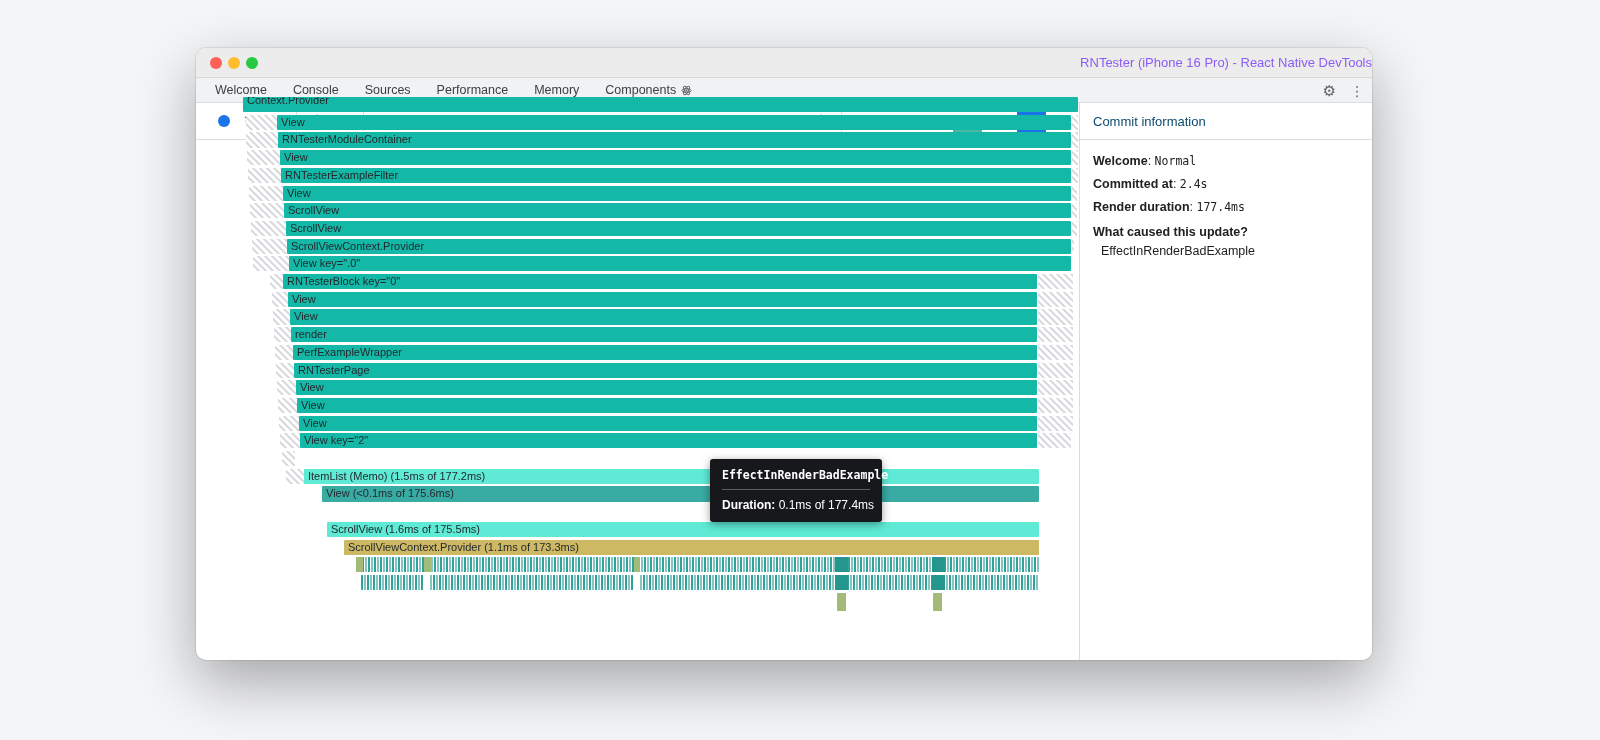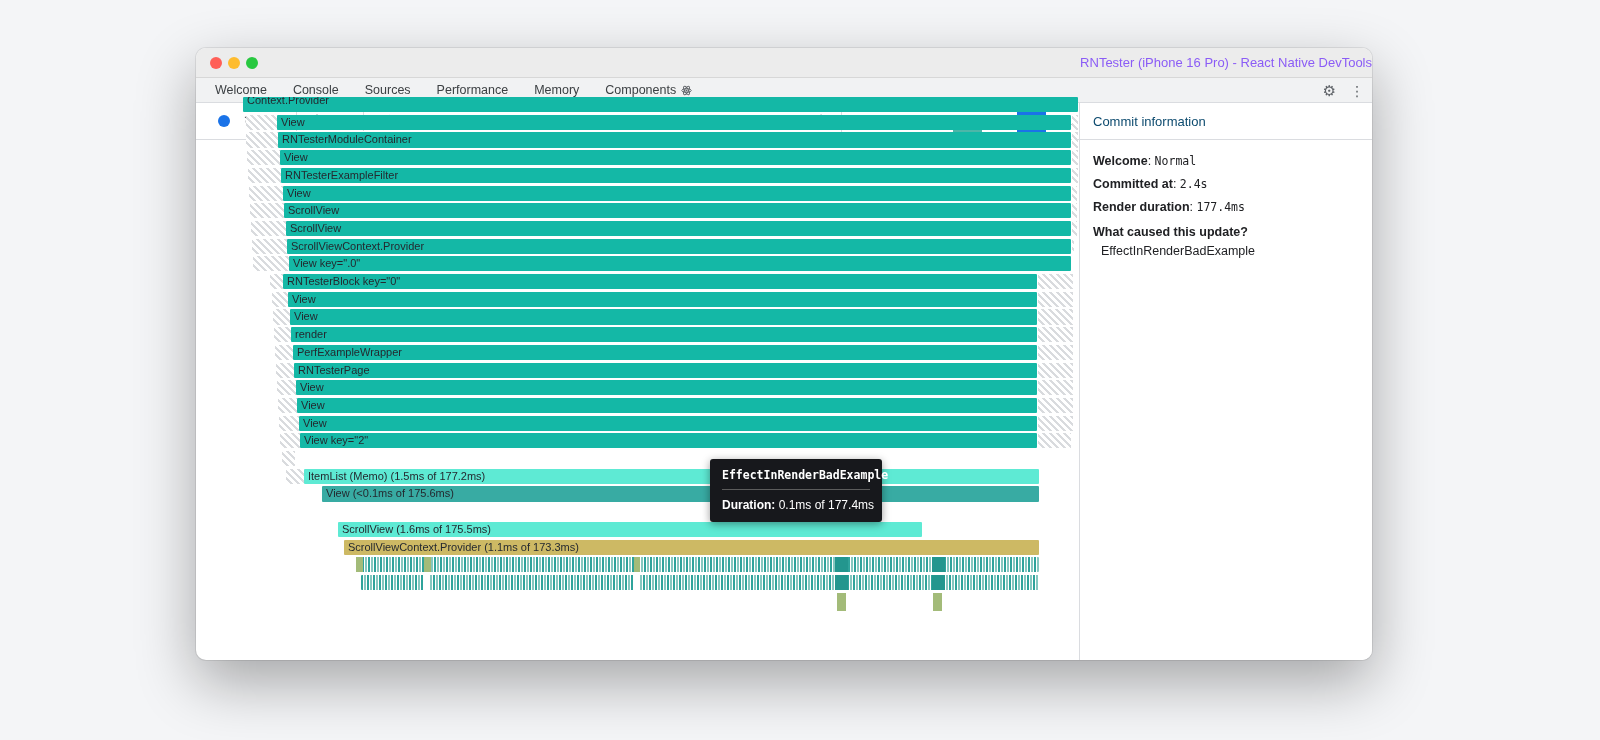--- a/index.html
+++ b/index.html
@@ -300,21 +300,21 @@
         <span class="bar-label">View key="2"</span>
       </div>
       <div class="hatch" style="left: 86px; top: 355px; width: 13px;"></div>
       <div class="hatch" style="left: 90px; top: 372.7px; width: 18px;"></div>
       <div class="frow c-o" style="left: 108px; top: 372.7px; width: 735px;">
         <span class="bar-label">ItemList (Memo) (1.5ms of 177.2ms)</span>
       </div>
       <div class="frow c-t" style="left: 126px; top: 390.4px; width: 717px;">
         <span class="bar-label">View (&lt;0.1ms of 175.6ms)</span>
       </div>
-      <div class="frow c-o" style="left: 142px; top: 425.8px; width: 584px;">
+      <div class="frow c-o" style="left: 131px; top: 425.8px; width: 712px;">
         <span class="bar-label">ScrollView (1.6ms of 175.5ms)</span>
       </div>
       <div class="frow c-ol" style="left: 148px; top: 443.5px; width: 695px;">
         <span class="bar-label">ScrollViewContext.Provider (1.1ms of 173.3ms)</span>
       </div>
       <div class="frow c-s" style="left: 160px; top: 461.2px; width: 683px;"></div>
       <div class="fmark m-olive" style="left: 160px; top: 461.2px; width: 7px; height: 15.2px;"></div>
       <div class="fmark m-olive" style="left: 228px; top: 461.2px; width: 7px; height: 15.2px;"></div>
       <div class="fmark m-olive" style="left: 438px; top: 461.2px; width: 6px; height: 15.2px;"></div>
       <div class="fmark m-dark" style="left: 639px; top: 461.2px; width: 13px; height: 15.2px;"></div>

